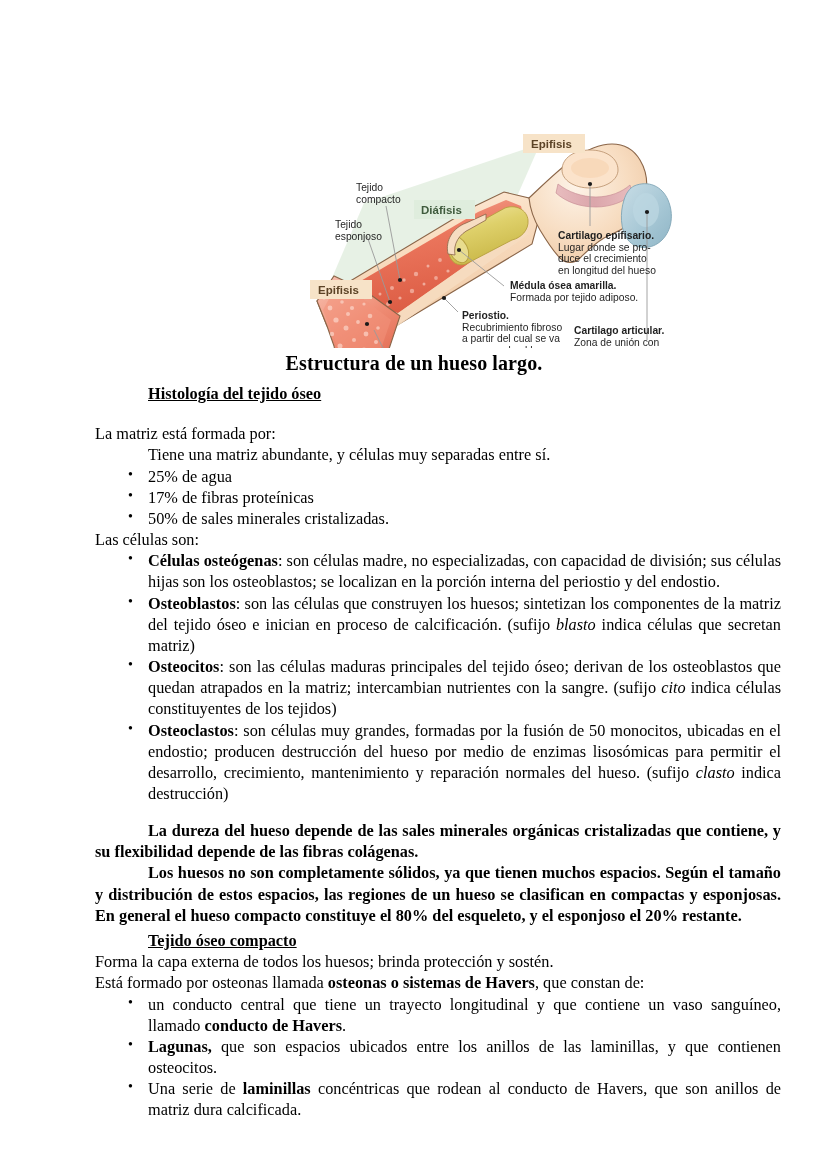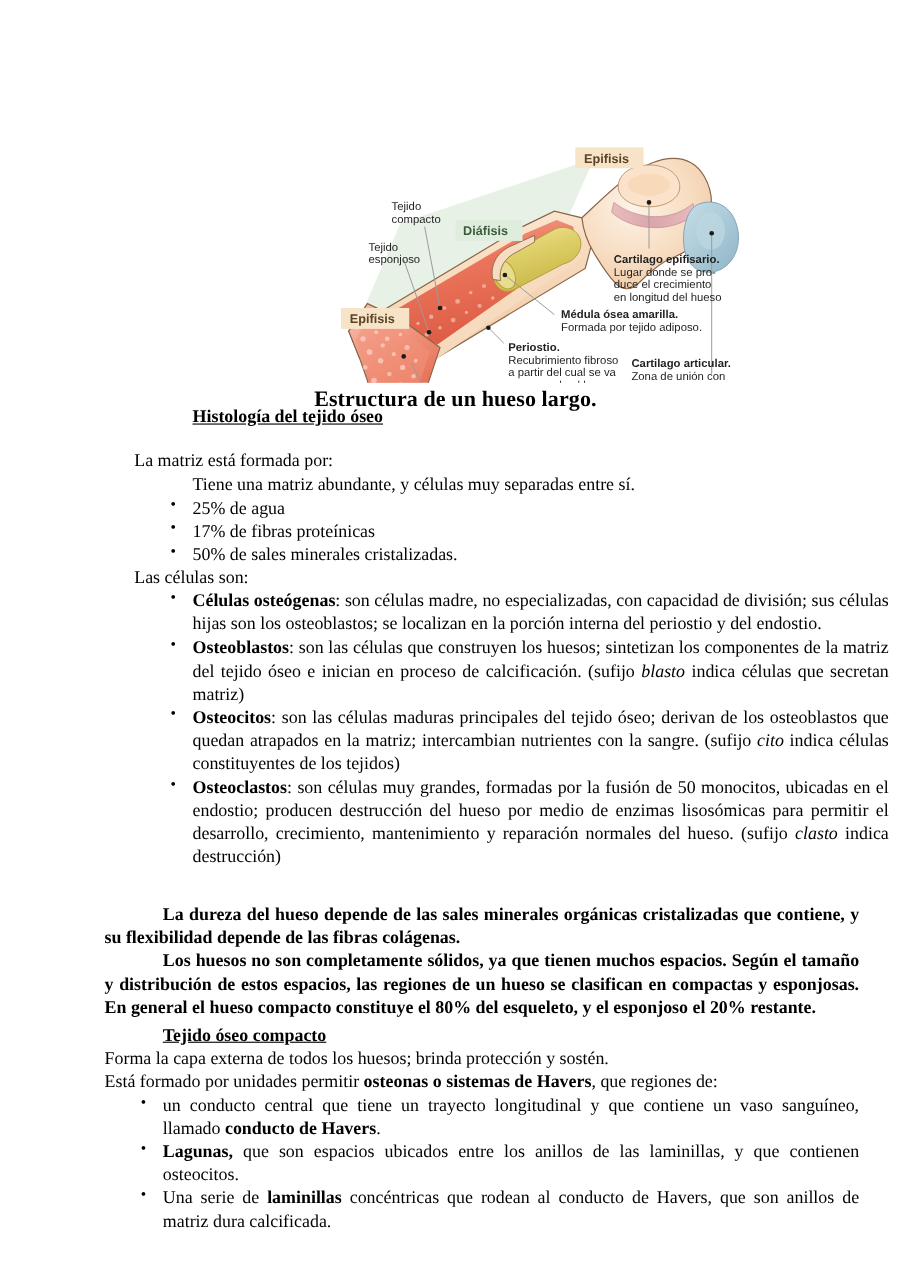--- a/index.html
+++ b/index.html
@@ -45,25 +45,24 @@
     font-weight: bold;
     font-size: 20px;
     letter-spacing: .1px;
     margin-top: 4px;
   }
 
   
   .body-text {
     position: absolute;
     left: 95px;
-    top: 368px;
+    top: 383px;
     width: 686px;
     font-size: 16.3px;
     line-height: 1.30;
-    margin-left: 27px;
   }
 
   h2.section-head {
     font-size: 16.3px;
     font-weight: bold;
     text-decoration: underline;
     margin: 0 0 0 53px;
     padding: 0;
     line-height: 1.30;
     display: inline-block;
@@ -401,21 +400,21 @@
     <p class="para indent">Los huesos no son completamente sólidos, ya que tienen muchos espacios. Según el tamaño y distribución de estos espacios, las regiones de un hueso se clasifican en compactas y esponjosas. En general el hueso compacto constituye el 80% del esqueleto, y el esponjoso el 20% restante.</p>
   </div>
 
   <div class="block3">
     <div class="head-wrap">
       <h2 class="section-head">Tejido óseo compacto</h2>
     </div>
 
     <p class="para nojust">Forma la capa externa de todos los huesos; brinda protección y sostén.</p>
 
-    <p class="para nojust"><span>Está formado por unidades permitir </span><b>osteonas o sistemas de Havers</b><span>, que regiones de:</span></p>
+    <p class="para nojust"><span>Está formado por osteonas llamada </span><b>osteonas o sistemas de Havers</b><span>, que constan de:</span></p>
 
     <ul class="bullets">
       <li>
         <span>un conducto central que tiene un trayecto longitudinal y que contiene un vaso sanguíneo, llamado </span><b>conducto de Havers</b><span>.</span>
       </li>
       <li>
         <b>Lagunas,</b><span> que son espacios ubicados entre los anillos de las laminillas, y que contienen osteocitos.</span>
       </li>
       <li>
         <span>Una serie de </span><b>laminillas</b><span> concéntricas que rodean al conducto de Havers, que son anillos de matriz dura calcificada.</span>

